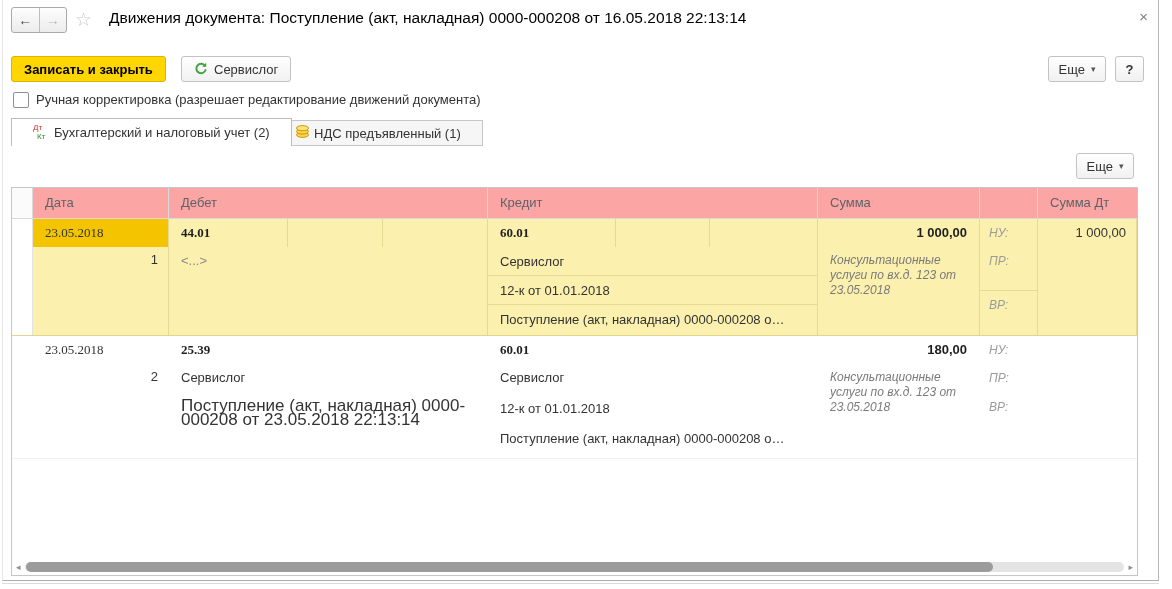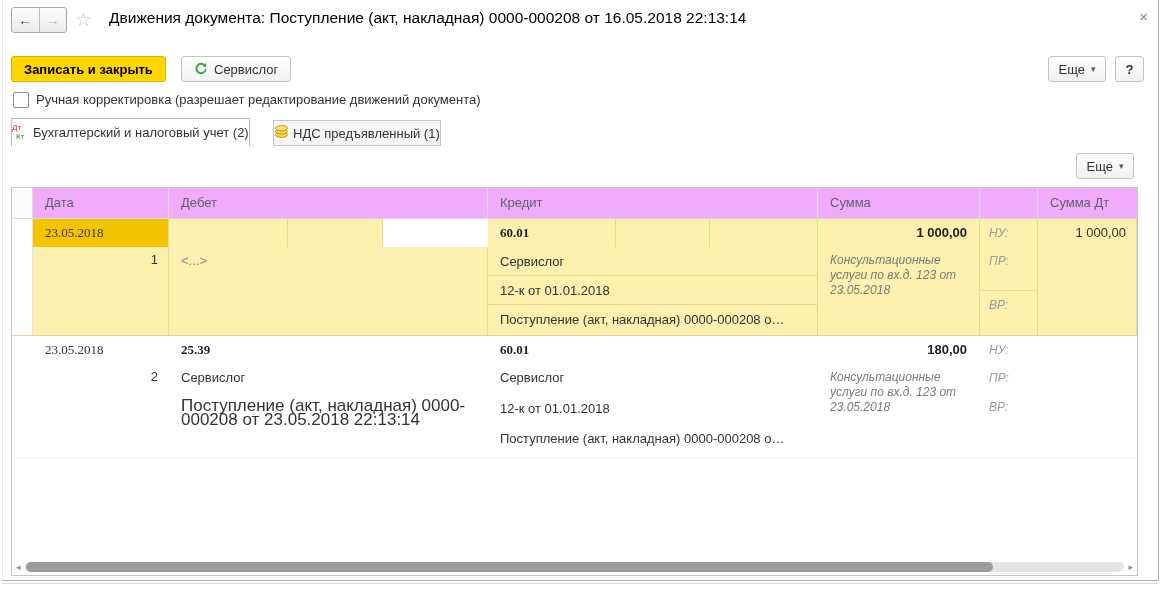--- a/index.html
+++ b/index.html
@@ -42,38 +42,38 @@
   .btn-help{position:absolute;right:14px;top:2px;width:29px;justify-content:center;font-weight:700;}
   .caret{font-size:9px;color:#555;}
 
   
   .cbx-row{position:absolute;left:0;top:90px;right:0;height:22px;}
   .cbx{position:absolute;left:10px;top:2px;width:14px;height:14px;border:1px solid #8f8f8f;border-radius:2px;background:#fff;cursor:pointer;}
   .cbx-label{position:absolute;left:33px;top:2px;font-size:13px;color:#333;}
 
   
   .tabs{position:absolute;left:0;top:118px;right:0;height:28px;}
-  .tab{position:absolute;display:flex;align-items:center;gap:4px;padding:0 0;font-size:13px;color:#333;cursor:pointer;box-sizing:border-box;}
+  .tab{position:absolute;display:flex;align-items:center;gap:4px;padding:0 21px;font-size:13px;color:#333;cursor:pointer;box-sizing:border-box;}
   .tab-active{left:8px;height:28px;top:0;background:#fff;border:1px solid #bdbdbd;border-bottom:none;z-index:2;}
   .tab-inactive{left:270px;height:26px;top:2px;background:#f6f6f6;border:1px solid #c6c6c6;}
   .dtkt{position:relative;width:17px;height:17px;display:inline-block;flex:none;}
   .dtkt .dt{position:absolute;left:0;top:0;font-size:8px;font-style:normal;color:#d2322d;line-height:8px;}
   .dtkt .kt{position:absolute;left:4px;bottom:0;font-size:8px;font-style:normal;color:#2f8f2f;line-height:8px;}
   .coins{display:inline-block;flex:none;}
 
   
   .btn-more-grid{position:absolute;right:24px;top:153px;width:58px;justify-content:center;}
 
   .grid{
     position:absolute;left:8px;top:187px;width:1125px;height:387px;
     border:1px solid #c6c6c6;box-sizing:content-box;display:flex;flex-direction:column;background:#fff;
   }
   .grow{display:grid;grid-template-columns:21px 136px 319px 330px 162px 58px 99px;}
   .ghead{height:30px;background:#fff;border-bottom:1px solid #d9d9d9;flex:none;}
-  .ghead .hcell{background:#f0abfc;border-right:1px solid #d9d9d9;font-size:13px;color:#5f6368;line-height:30px;padding-left:12px;white-space:nowrap;overflow:hidden;box-sizing:border-box;}
+  .ghead .hcell{background:#fca5a5;border-right:1px solid #d9d9d9;font-size:13px;color:#5f6368;line-height:30px;padding-left:12px;white-space:nowrap;overflow:hidden;box-sizing:border-box;}
   .ghead .hgut{background:#fbfbfb;border-right:1px solid #d9d9d9;}
   .ghead .hcell:last-child{border-right:none;}
 
   
   .cell{box-sizing:border-box;white-space:nowrap;overflow:hidden;}
   .acct{height:28px;line-height:28px;font-size:13px;flex:none;}
   .gut{background:#fff;border-right:1px solid #e3e3e3;}
   .pad{padding-left:12px;font-family:Liberation Serif, serif;}
   .num{text-align:right;padding-right:12px;}
   .bold{font-weight:700;color:#1f1f1f;}
@@ -185,20 +185,21 @@
       <div class="hcell">Сумма</div>
       <div class="hcell"></div>
       <div class="hcell">Сумма Дт</div>
     </div>
 
     <div class="yrow">
       <div class="grow acct">
         <div class="cell gut"></div>
         <div class="cell ycell cur pad">23.05.2018</div>
         <div class="subgrid-d">
+          <div class="cell ycell pad bold">44.01</div>
           <div class="cell ycell"></div>
           <div class="cell ycell"></div>
         </div>
         <div class="subgrid-c">
           <div class="cell ycell pad bold">60.01</div>
           <div class="cell ycell"></div>
           <div class="cell ycell"></div>
         </div>
         <div class="cell ycell num bold">1 000,00</div>
         <div class="cell ycell flag">НУ:</div>

